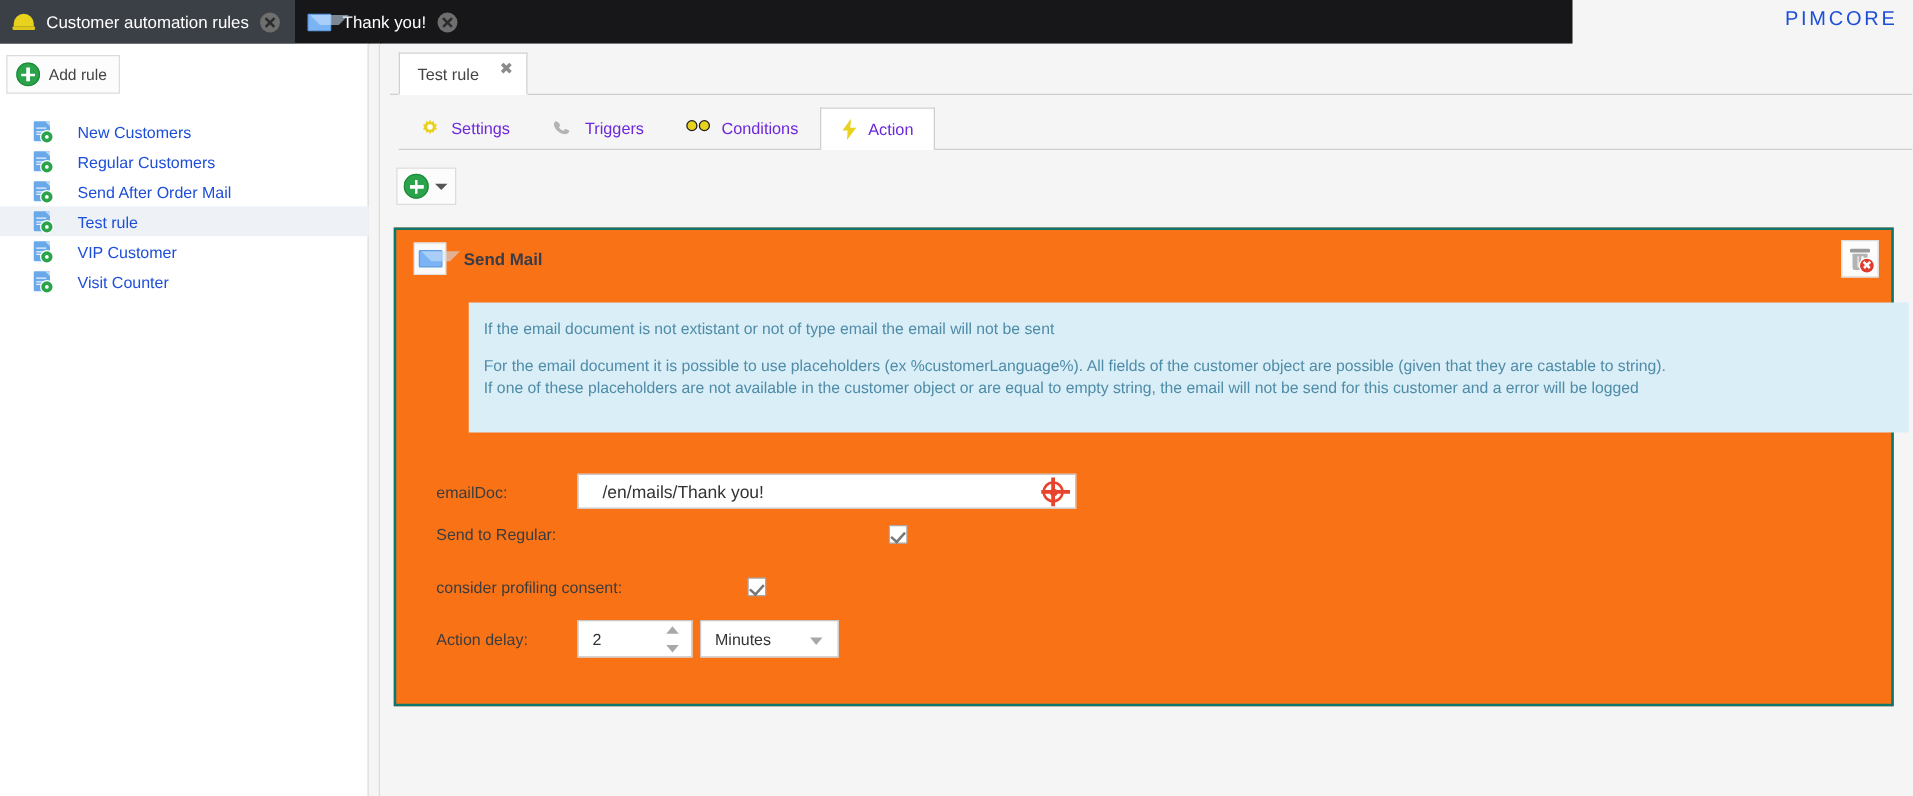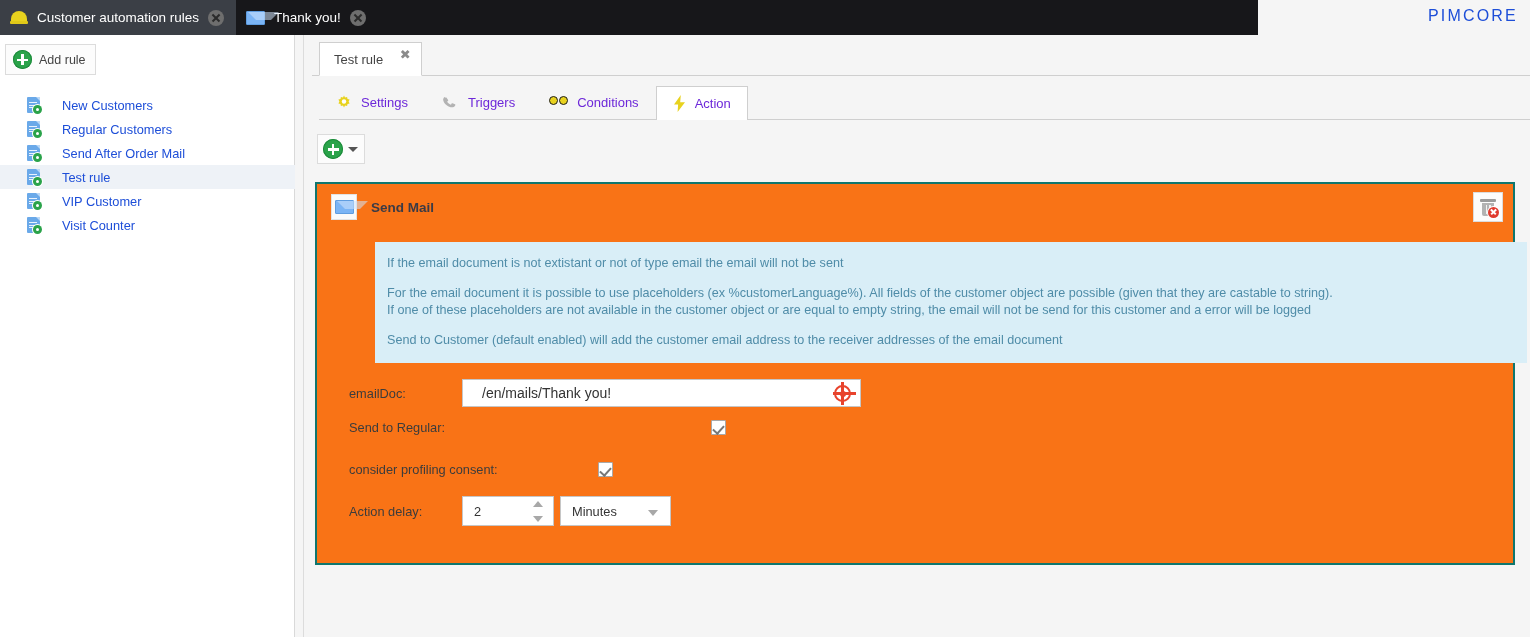--- a/index.html
+++ b/index.html
@@ -499,21 +499,20 @@
         <span class="xb"></span>
     </span>
   </div>
 
   <div id="infobox">
     <p>If the email document is not extistant or not of type email the email will not be sent</p>
     <div class="gap"></div>
     <p>For the email document it is possible to use placeholders (ex %customerLanguage%). All fields of the customer object are possible (given that they are castable to string).</p>
     <p>If one of these placeholders are not available in the customer object or are equal to empty string, the email will not be send for this customer and a error will be logged</p>
     <div class="gap"></div>
-    <p>Send to Customer (default enabled) will add the customer email address to the receiver addresses of the email document</p>
   </div>
 
   <div class="frow" id="row-emaildoc">
     <span class="flabel">emailDoc:</span>
     <span id="emaildoc-field">
       <span>/en/mails/Thank you!</span>
       <span class="icon-target"></span>
       <span class="target-v"></span>
     </span>
   </div>

